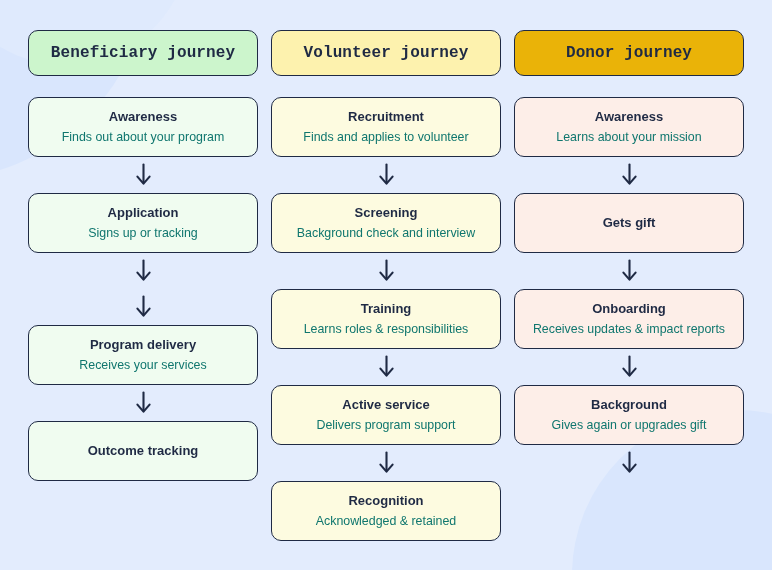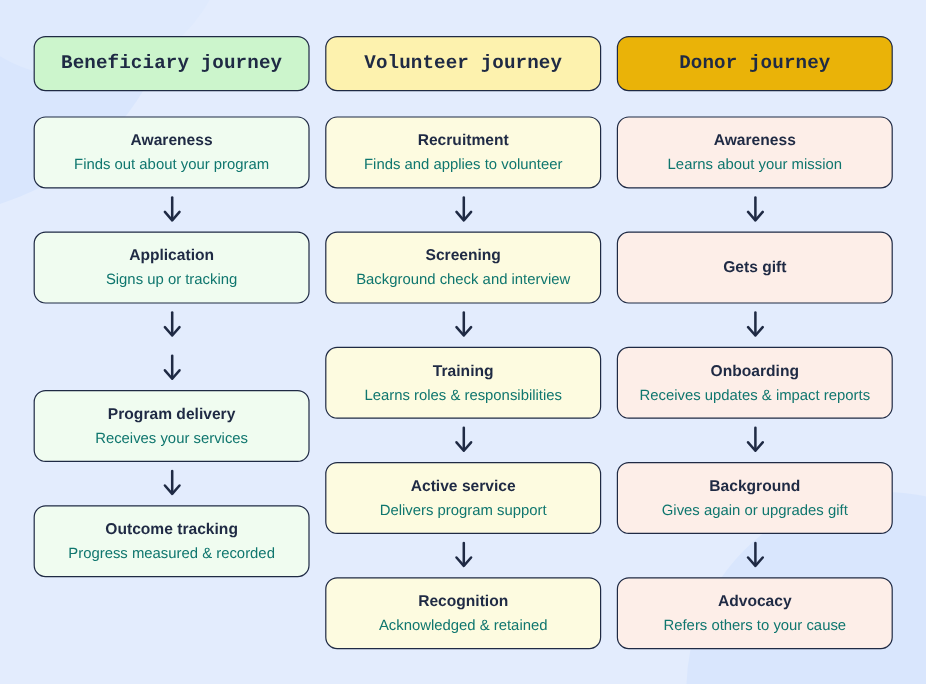--- a/index.html
+++ b/index.html
@@ -181,21 +181,20 @@
           <div class="step-desc">Receives your services</div>
         </div>
         <div class="arrow">
           <svg width="19" height="24" viewBox="0 0 19 24" aria-hidden="true">
             <path d="M9.5 1.5 L9.5 19.5" stroke="#1f2a44" stroke-width="2.1" stroke-linecap="round" fill="none"></path>
             <path d="M3.4 13.6 L9.5 20.6 L15.6 13.6" stroke="#1f2a44" stroke-width="2.1" stroke-linecap="round" stroke-linejoin="round" fill="none"></path>
           </svg>
         </div>
         <div class="step">
           <div class="step-title">Outcome tracking</div>
-          <div class="step-desc">Progress measured &amp; recorded</div>
         </div>
       </div>
       <div class="column theme-yellow">
         <div class="col-header">
           <span class="col-header-label">Volunteer journey</span>
         </div>
         <div class="step">
           <div class="step-title">Recruitment</div>
           <div class="step-desc">Finds and applies to volunteer</div>
         </div>
@@ -276,20 +275,16 @@
         <div class="step">
           <div class="step-title">Background</div>
           <div class="step-desc">Gives again or upgrades gift</div>
         </div>
         <div class="arrow">
           <svg width="19" height="24" viewBox="0 0 19 24" aria-hidden="true">
             <path d="M9.5 1.5 L9.5 19.5" stroke="#1f2a44" stroke-width="2.1" stroke-linecap="round" fill="none"></path>
             <path d="M3.4 13.6 L9.5 20.6 L15.6 13.6" stroke="#1f2a44" stroke-width="2.1" stroke-linecap="round" stroke-linejoin="round" fill="none"></path>
           </svg>
         </div>
-        <div class="step">
-          <div class="step-title">Advocacy</div>
-          <div class="step-desc">Refers others to your cause</div>
-        </div>
       </div>
     </div>
 
 </div>
 
 </body></html>

